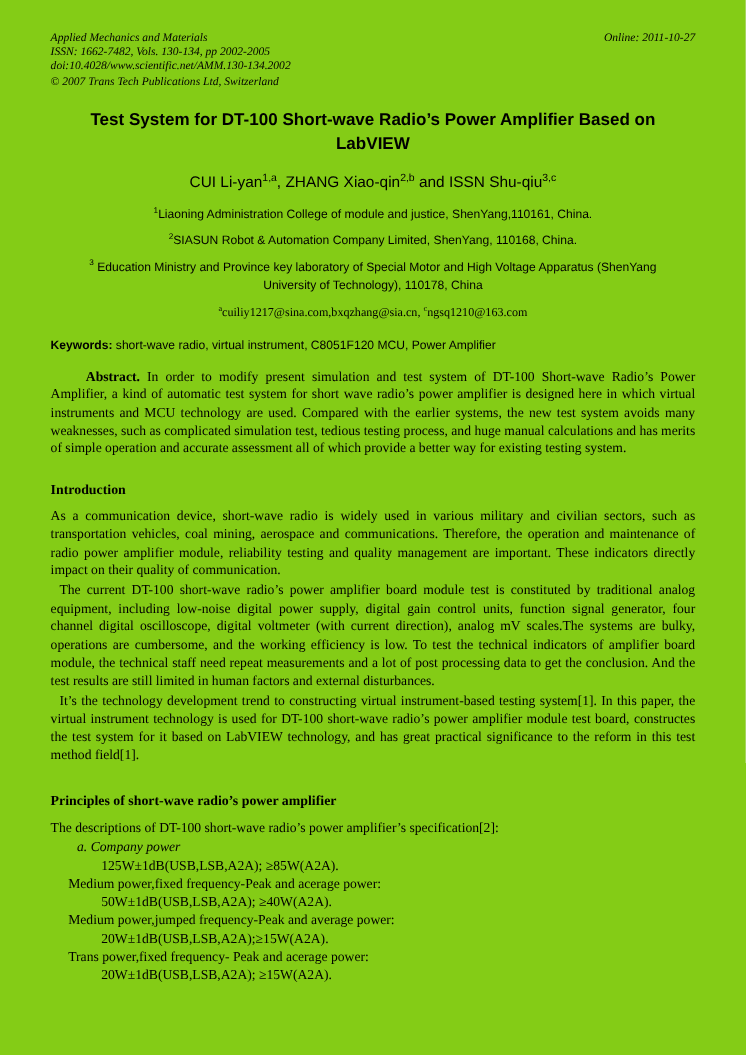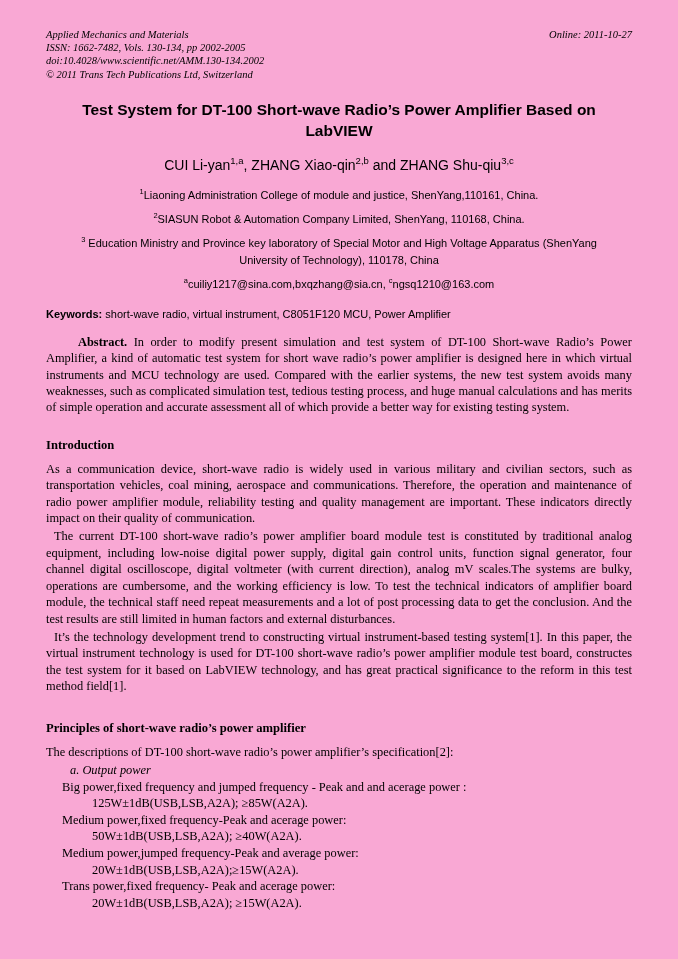--- a/index.html
+++ b/index.html
@@ -3,21 +3,21 @@
 <meta charset="utf-8">
 <style>
   html, body {
     margin: 0;
     padding: 0;
     background: #e8e8e8;
   }
   .page {
     width: 678px;
     height: 959px;
-    background: #f9a8d4;
+    background: #84cc16;
     margin: 0 auto;
     position: relative;
     box-sizing: border-box;
     padding: 28px 46px 0 46px;
     font-family: "Liberation Serif", serif;
     color: #000000;
   }
   .header {
     font-size: 10.5px;
     line-height: 13.2px;
@@ -48,21 +48,21 @@
   }
   .affil {
     font-family: "Liberation Sans", sans-serif;
     font-size: 11px;
     line-height: 17px;
     text-align: center;
     margin-bottom: 7px;
     padding: 0 10px;
   }
   .emails {
-    font-family: Liberation Sans, sans-serif;
+    font-family: Liberation Serif, serif;
     font-size: 11px;
     text-align: center;
     margin-top: 9px;
     margin-bottom: 18px;
   }
   sup { font-size: 0.68em; vertical-align: super; line-height: 0; }
 
   .keywords {
     font-family: "Liberation Sans", sans-serif;
     font-size: 11px;
@@ -110,27 +110,27 @@
 
 <div class="page">
 
   <div class="header">
     <div class="row">
       <div class="left">Applied Mechanics and Materials</div>
       <div class="right">Online: 2011-10-27</div>
     </div>
     <div class="left">ISSN: 1662-7482, Vols. 130-134, pp 2002-2005</div>
     <div class="left">doi:10.4028/www.scientific.net/AMM.130-134.2002</div>
-    <div class="left">© 2011 Trans Tech Publications Ltd, Switzerland</div>
+    <div class="left">© 2007 Trans Tech Publications Ltd, Switzerland</div>
   </div>
 
   <div class="title">Test System for DT-100 Short-wave Radio’s Power Amplifier Based on LabVIEW</div>
 
   <div class="authors">
-    <span>CUI Li-yan</span><sup>1,a</sup><span>, </span><span>ZHANG Xiao-qin</span><sup>2,b</sup><span> and </span><span>ZHANG Shu-qiu</span><sup>3,c</sup>
+    <span>CUI Li-yan</span><sup>1,a</sup><span>, </span><span>ZHANG Xiao-qin</span><sup>2,b</sup><span> and </span><span>ISSN Shu-qiu</span><sup>3,c</sup>
   </div>
 
   <div class="affil">
     <sup>1</sup><span>Liaoning Administration College of module and justice, ShenYang,110161, China.</span>
   </div>
   <div class="affil">
     <sup>2</sup><span>SIASUN Robot &amp; Automation Company Limited, ShenYang, 110168, China.</span>
   </div>
   <div class="affil">
     <sup>3</sup><span> Education Ministry and Province key laboratory of Special Motor and High Voltage Apparatus (ShenYang University of Technology), 110178, China</span>
@@ -151,23 +151,22 @@
   <div class="section-head">Introduction</div>
   <p class="body noindent">  As a communication device, short-wave radio is widely used in various military and civilian sectors,   such as transportation vehicles, coal mining, aerospace and communications. Therefore, the operation and maintenance of radio power amplifier module, reliability testing and quality management are important. These indicators directly impact on their quality of communication.</p>
   <p class="body indent-sm">The current DT-100 short-wave radio’s power amplifier board module test is constituted by traditional analog equipment, including low-noise digital power supply, digital gain control units, function signal generator, four channel digital oscilloscope, digital voltmeter (with current direction), analog mV scales.The systems are bulky, operations are cumbersome, and the working efficiency is low. To test the technical indicators of amplifier board module, the technical staff need repeat measurements and a lot of post processing data to get the conclusion. And the test results are still limited in human factors and external disturbances.</p>
   <p class="body indent-sm">It’s the technology development trend to constructing virtual instrument-based testing system[1]. In this paper, the virtual instrument technology is used for DT-100 short-wave radio’s power amplifier module test board, constructes the test system for it based on LabVIEW technology, and has great practical significance to the reform in this test method field[1].</p>
 
   <div class="blockgap"></div>
 
   <div class="section-head">Principles of short-wave radio’s power amplifier</div>
   <p class="body noindent">The descriptions of DT-100 short-wave radio’s power amplifier’s specification[2]:</p>
 
-  <div class="spec-line italic">a. Output power</div>
+  <div class="spec-line italic">a. Company power</div>
 
-  <div class="spec-line lvl1">Big power,fixed frequency and jumped frequency - Peak and and acerage power :</div>
   <div class="spec-line lvl2">125W±1dB(USB,LSB,A2A); ≥85W(A2A).</div>
   <div class="spec-line lvl1">Medium power,fixed frequency-Peak and acerage power:</div>
   <div class="spec-line lvl2">50W±1dB(USB,LSB,A2A); ≥40W(A2A).</div>
   <div class="spec-line lvl1">Medium power,jumped frequency-Peak and average power:</div>
   <div class="spec-line lvl2">20W±1dB(USB,LSB,A2A);≥15W(A2A).</div>
   <div class="spec-line lvl1">Trans power,fixed frequency- Peak and acerage power:</div>
   <div class="spec-line lvl2">20W±1dB(USB,LSB,A2A); ≥15W(A2A).</div>
 
 </div>
 

